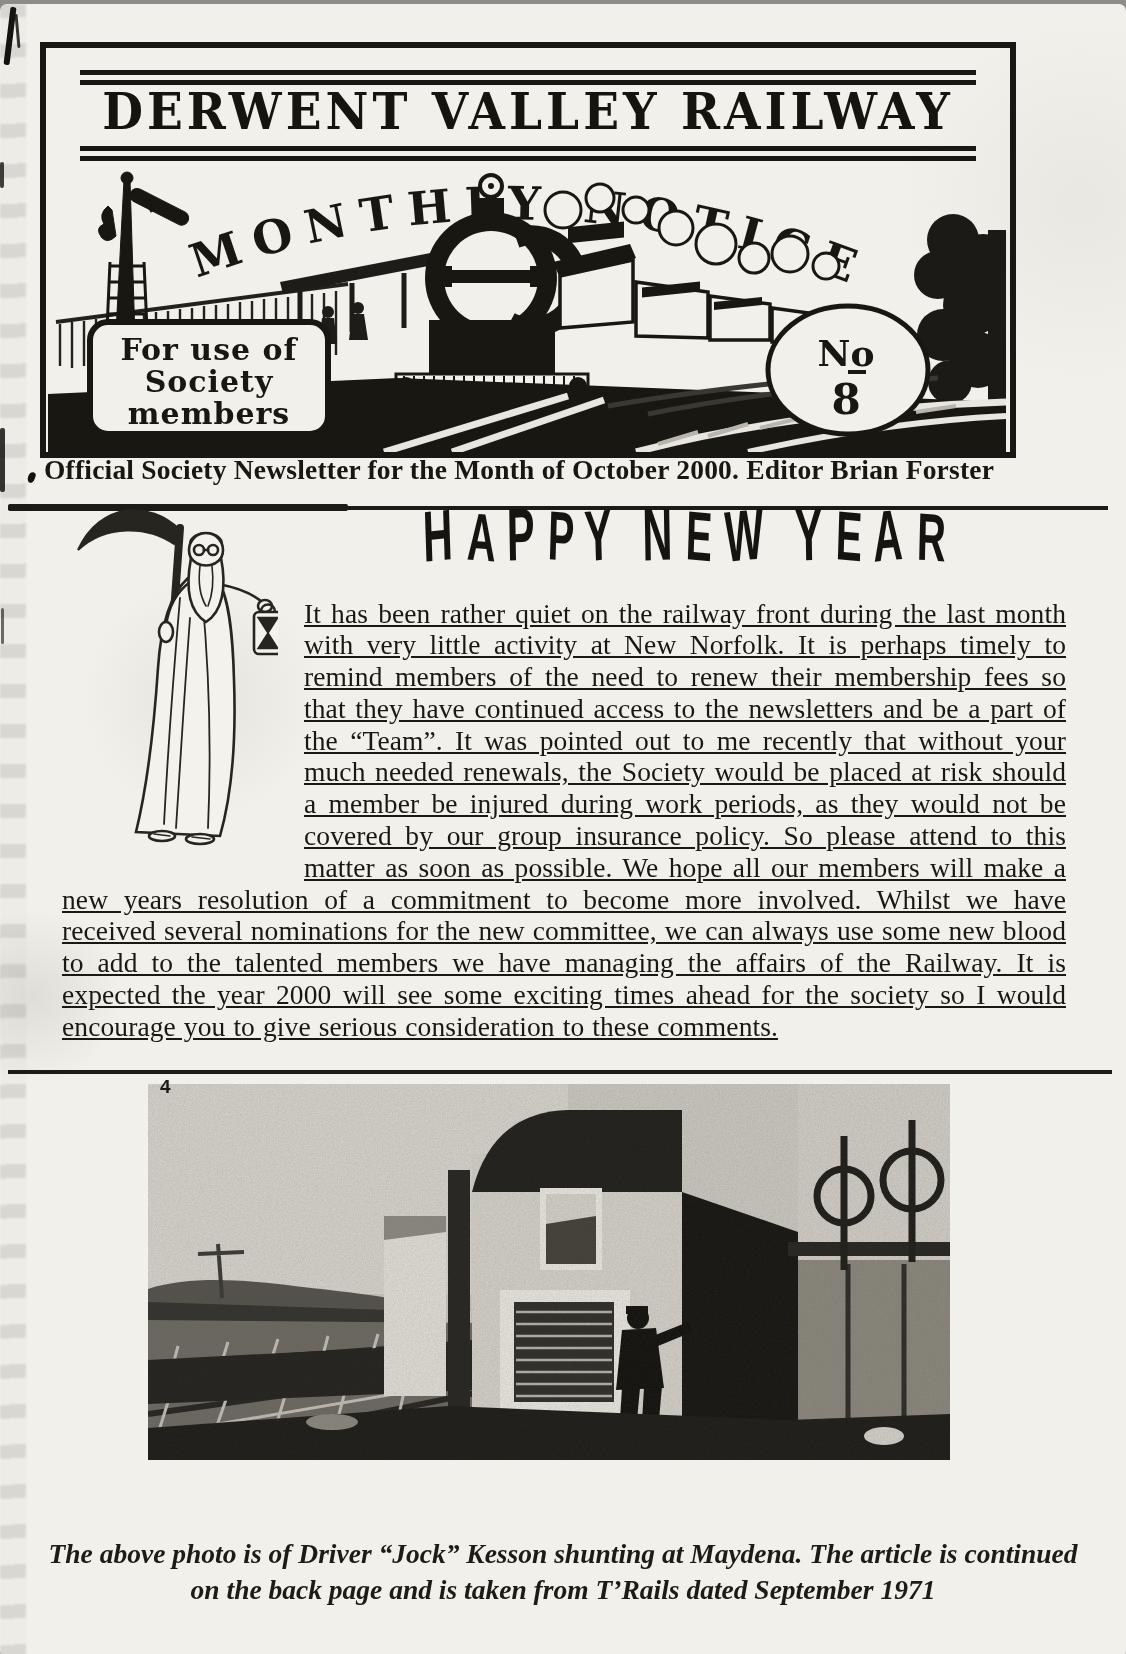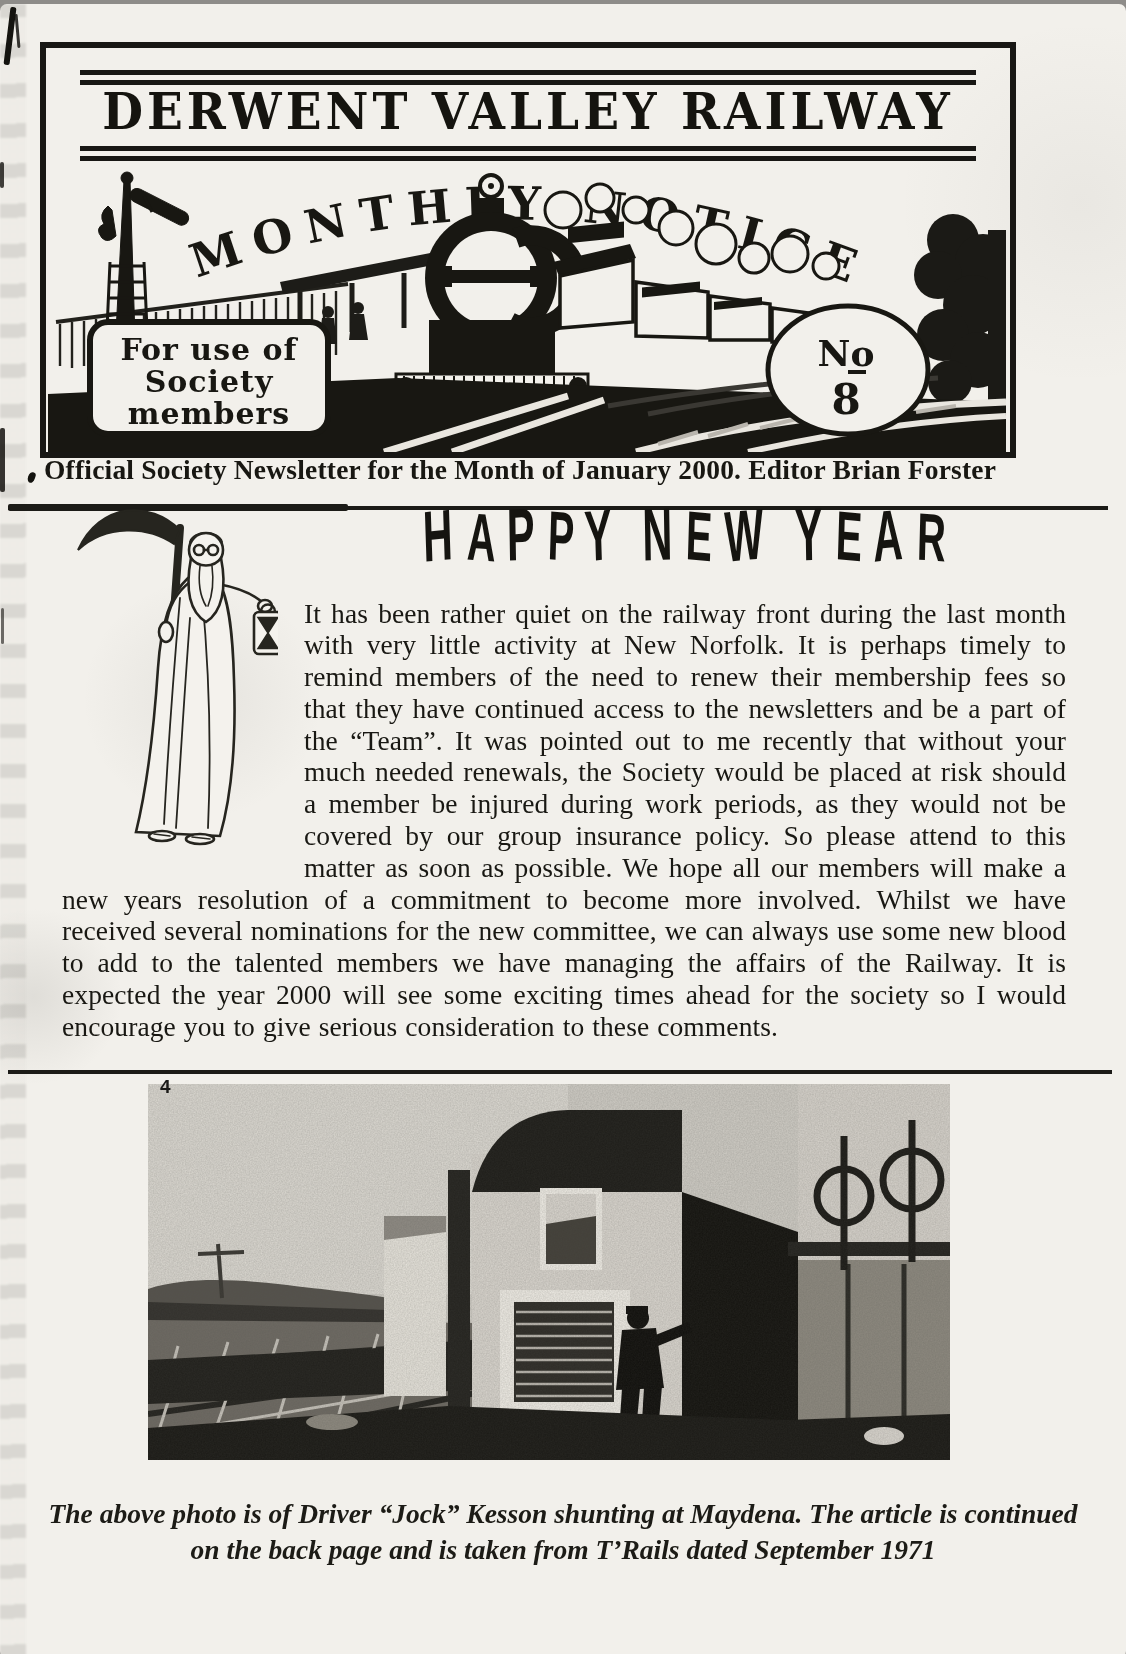--- a/index.html
+++ b/index.html
@@ -44,38 +44,38 @@
   .father-time{float:left;width:216px;height:348px;margin:-14px 26px 6px 0;}
   .hl{margin:0 0 10px 0;text-align:center;font-family:"Liberation Sans", sans-serif;
     font-weight:700;font-size:57px;line-height:58px;letter-spacing:1px;color:#151410;white-space:nowrap;}
   .hl span{display:inline-block;transform-origin:50% 90%;}
   .hl .sp{width:17px;}
   .hl .ch:nth-child(4n+1){transform:scaleX(.72) scaleY(1.26) rotate(-3.2deg);}
   .hl .ch:nth-child(4n+2){transform:scaleX(.70) scaleY(1.18) rotate(2.4deg);}
   .hl .ch:nth-child(4n+3){transform:scaleX(.73) scaleY(1.30) rotate(-1.6deg);}
   .hl .ch:nth-child(4n){transform:scaleX(.69) scaleY(1.22) rotate(3deg);}
   .body-text{font-size:27.5px;line-height:31.8px;text-align:justify;color:#191813;
-    letter-spacing:.1px;word-spacing:1px;}
+    letter-spacing:.1px;word-spacing:1px;text-decoration:underline;}
   
   .feature{position:absolute;left:148px;top:1078px;width:802px;}
   .f-pageno{position:absolute;left:12px;top:-6px;font-family:"Liberation Sans", sans-serif;
     font-weight:700;font-size:19px;}
   .f-headrow{display:flex;align-items:flex-end;height:88px;padding-left:20px;}
   .f-small{font-family:"Liberation Sans", sans-serif;font-weight:700;font-size:47px;
     letter-spacing:0;color:#181712;-webkit-text-stroke:1.6px #181712;
     transform:scaleX(.86) scaleY(1.18);transform-origin:left bottom;white-space:nowrap;margin-right:-18px;}
   .f-big{font-family:"Liberation Sans", sans-serif;font-weight:700;font-size:82px;line-height:80px;
     color:#181712;-webkit-text-stroke:2.5px #181712;letter-spacing:1px;
     transform:scaleX(.84) scaleY(1.08);transform-origin:left bottom;white-space:nowrap;margin-left:22px;margin-right:-30px;}
   .f-stripes{margin-left:34px;flex:1;display:flex;flex-direction:column;justify-content:space-between;
     height:74px;padding-bottom:4px;}
   .f-stripes i{display:block;height:7px;background:#1d1c18;border-radius:2px;}
   .f-photo{display:block;width:802px;height:376px;margin-top:2px;}
   
-  .caption{position:absolute;left:40px;top:1492px;width:1046px;text-align:center;
+  .caption{position:absolute;left:40px;top:1532px;width:1046px;text-align:center;
     font-style:italic;font-weight:700;font-size:27.5px;line-height:36px;color:#1c1b16;}
 </style>
 </head>
 <body>
 
 <div class="page">
 
   <div class="smudge"></div>
   <div class="mark m1"></div>
   <div class="mark m2"></div>
@@ -207,21 +207,21 @@
 
       <g>
         <ellipse cx="800" cy="200" rx="80" ry="64" fill="#f2f0eb" stroke="#181712" stroke-width="5"></ellipse>
         <text x="798" y="196" text-anchor="middle" font-family="DejaVu Serif, serif" font-weight="bold" font-size="36" fill="#181712">No</text>
         <rect x="800" y="200" width="18" height="4" fill="#181712"></rect>
         <text x="798" y="244" text-anchor="middle" font-family="DejaVu Serif, serif" font-weight="bold" font-size="42" fill="#181712">8</text>
       </g>
     </svg>
   </div>
 
-  <div class="subtitle">Official Society Newsletter for the Month of January 2000. Editor Brian Forster</div>
+  <div class="subtitle">Official Society Newsletter for the Month of October 2000. Editor Brian Forster</div>
   <div class="hr1"></div>
   <div class="hr1b"></div>
 
   <div class="article">
     <svg class="father-time" viewBox="0 0 216 348">
       <g stroke="#26251f" fill="none" stroke-width="2.6" stroke-linecap="round">
 
         <path d="M118,30 L96,340" stroke-width="8"></path>
         <path d="M118,32 C88,2 38,4 16,52 C44,26 86,28 112,46 Z" fill="#26251f" stroke-width="2"></path>
 

